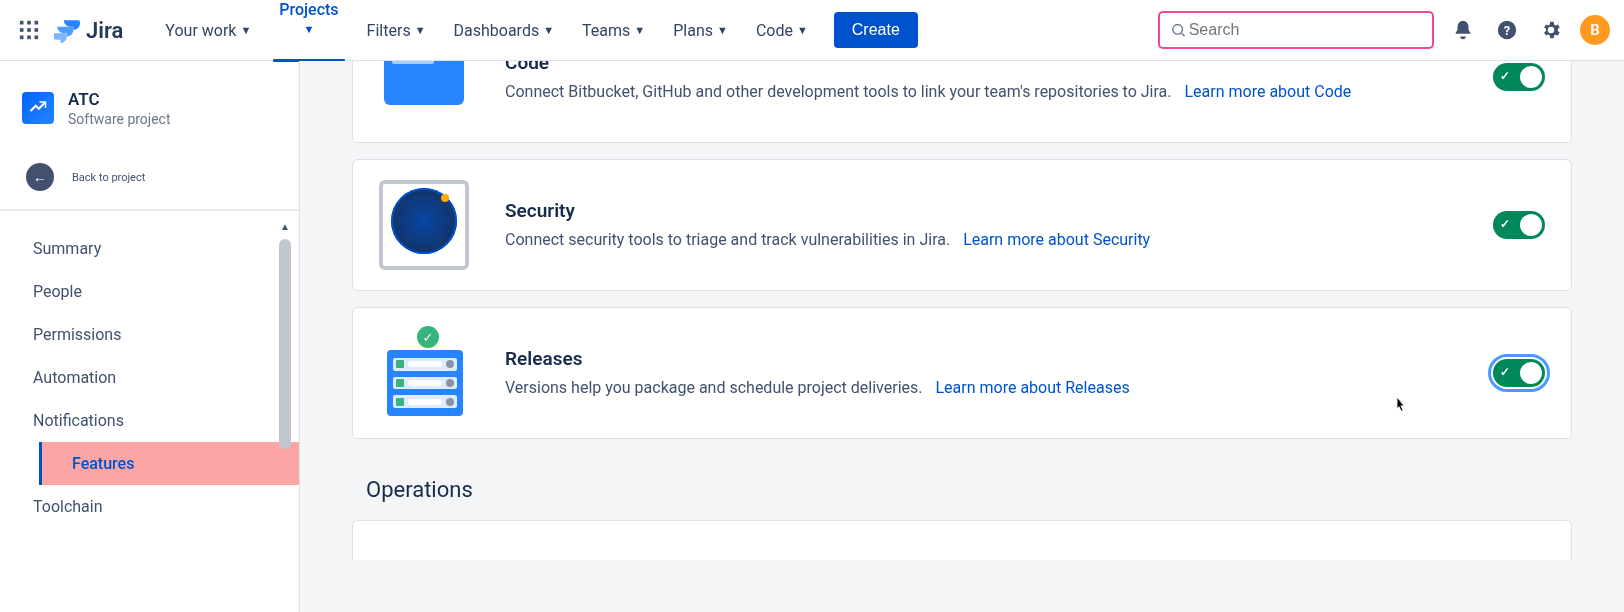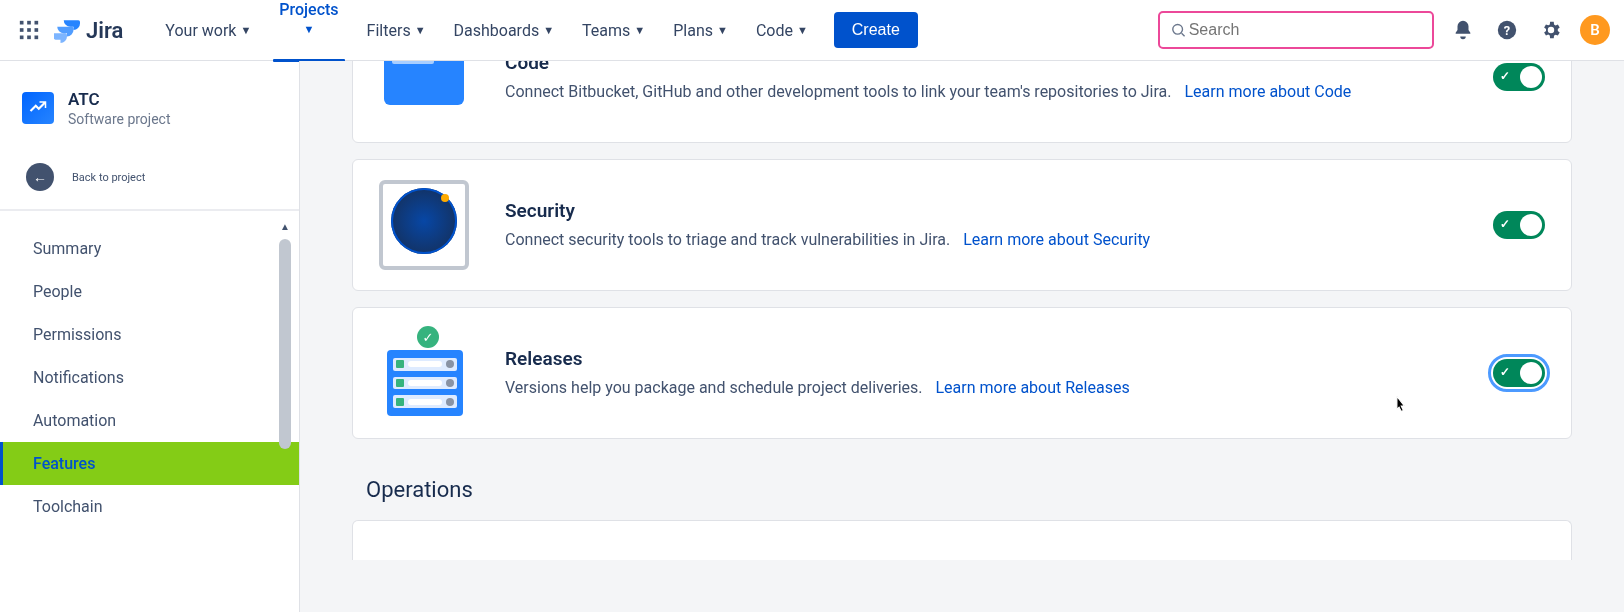--- a/index.html
+++ b/index.html
@@ -28,21 +28,21 @@
   .proj-icon { width:32px; height:32px; border-radius:4px; background:linear-gradient(135deg,#0065FF,#2684FF); display:flex; align-items:center; justify-content:center; }
   .proj-name { font-weight:600; font-size:17px; color:#172B4D; }
   .proj-type { font-size:14px; color:#6B778C; margin-top:2px; }
   .back-row { display:flex; align-items:center; gap:18px; padding:10px 26px 18px 26px; cursor:pointer;}
   .back-circle { width:28px; height:28px; border-radius:50%; background:#42526E; color:#fff; display:flex; align-items:center; justify-content:center; font-size:14px;}
   .back-text { font-size:11px; color:#42526E; }
   .sb-divider { height:2px; background:#EBECF0; margin:0 0 10px 0; }
   .scroll-wrap { position:relative; height:340px; overflow:hidden; }
   .sb-list { padding-top:6px; }
   .sb-item { padding:12px 30px; font-size:16px; color:#42526E; cursor:pointer; border-left:3px solid transparent;}
-  .sb-item.selected { background:#84cc16; color:#0052CC; font-weight:500; border-left:3px solid #0052CC;}
+  .sb-item.selected { background:#fca5a5; color:#0052CC; font-weight:500; border-left:3px solid #0052CC;margin-left:39px;}
   .scroll-indicator { position:absolute; right:8px; top:0; width:12px; height:100%; }
   .scroll-arrow { position:absolute; left:0; width:12px; height:12px; color:#42526E; font-size:10px; text-align:center;}
   .scroll-thumb { position:absolute; left:0; width:12px; background:#C1C7D0; border-radius:6px; }
 
   
   .main { flex:1; background:#F4F5F7; padding:0 52px 0 52px; overflow:hidden; position:relative;}
   .card { background:#FFFFFF; border:1px solid #DFE1E6; border-radius:6px; padding:20px 26px; display:flex; align-items:center; gap:36px; margin-bottom:16px;}
   .card.cut { margin-top:-50px; } 
   .feat-icon { flex:0 0 90px; height:90px; display:flex; align-items:center; justify-content:center; }
   .feat-body { flex:1; }
@@ -174,22 +174,22 @@
       <div class="back-circle">←</div>
       <div class="back-text">Back to project</div>
     </div>
     <div class="sb-divider"></div>
 
     <div class="scroll-wrap">
       <div class="sb-list">
         <div class="sb-item">Summary</div>
         <div class="sb-item">People</div>
         <div class="sb-item">Permissions</div>
+        <div class="sb-item">Automation</div>
         <div class="sb-item">Notifications</div>
-        <div class="sb-item">Automation</div>
         <div class="sb-item selected">Features</div>
         <div class="sb-item">Toolchain</div>
       </div>
       <div class="scroll-indicator">
         <div class="scroll-arrow" style="top:0">▲</div>
         <div class="scroll-thumb" style="top:18px; height:210px;"></div>
       </div>
     </div>
   </div>
 

